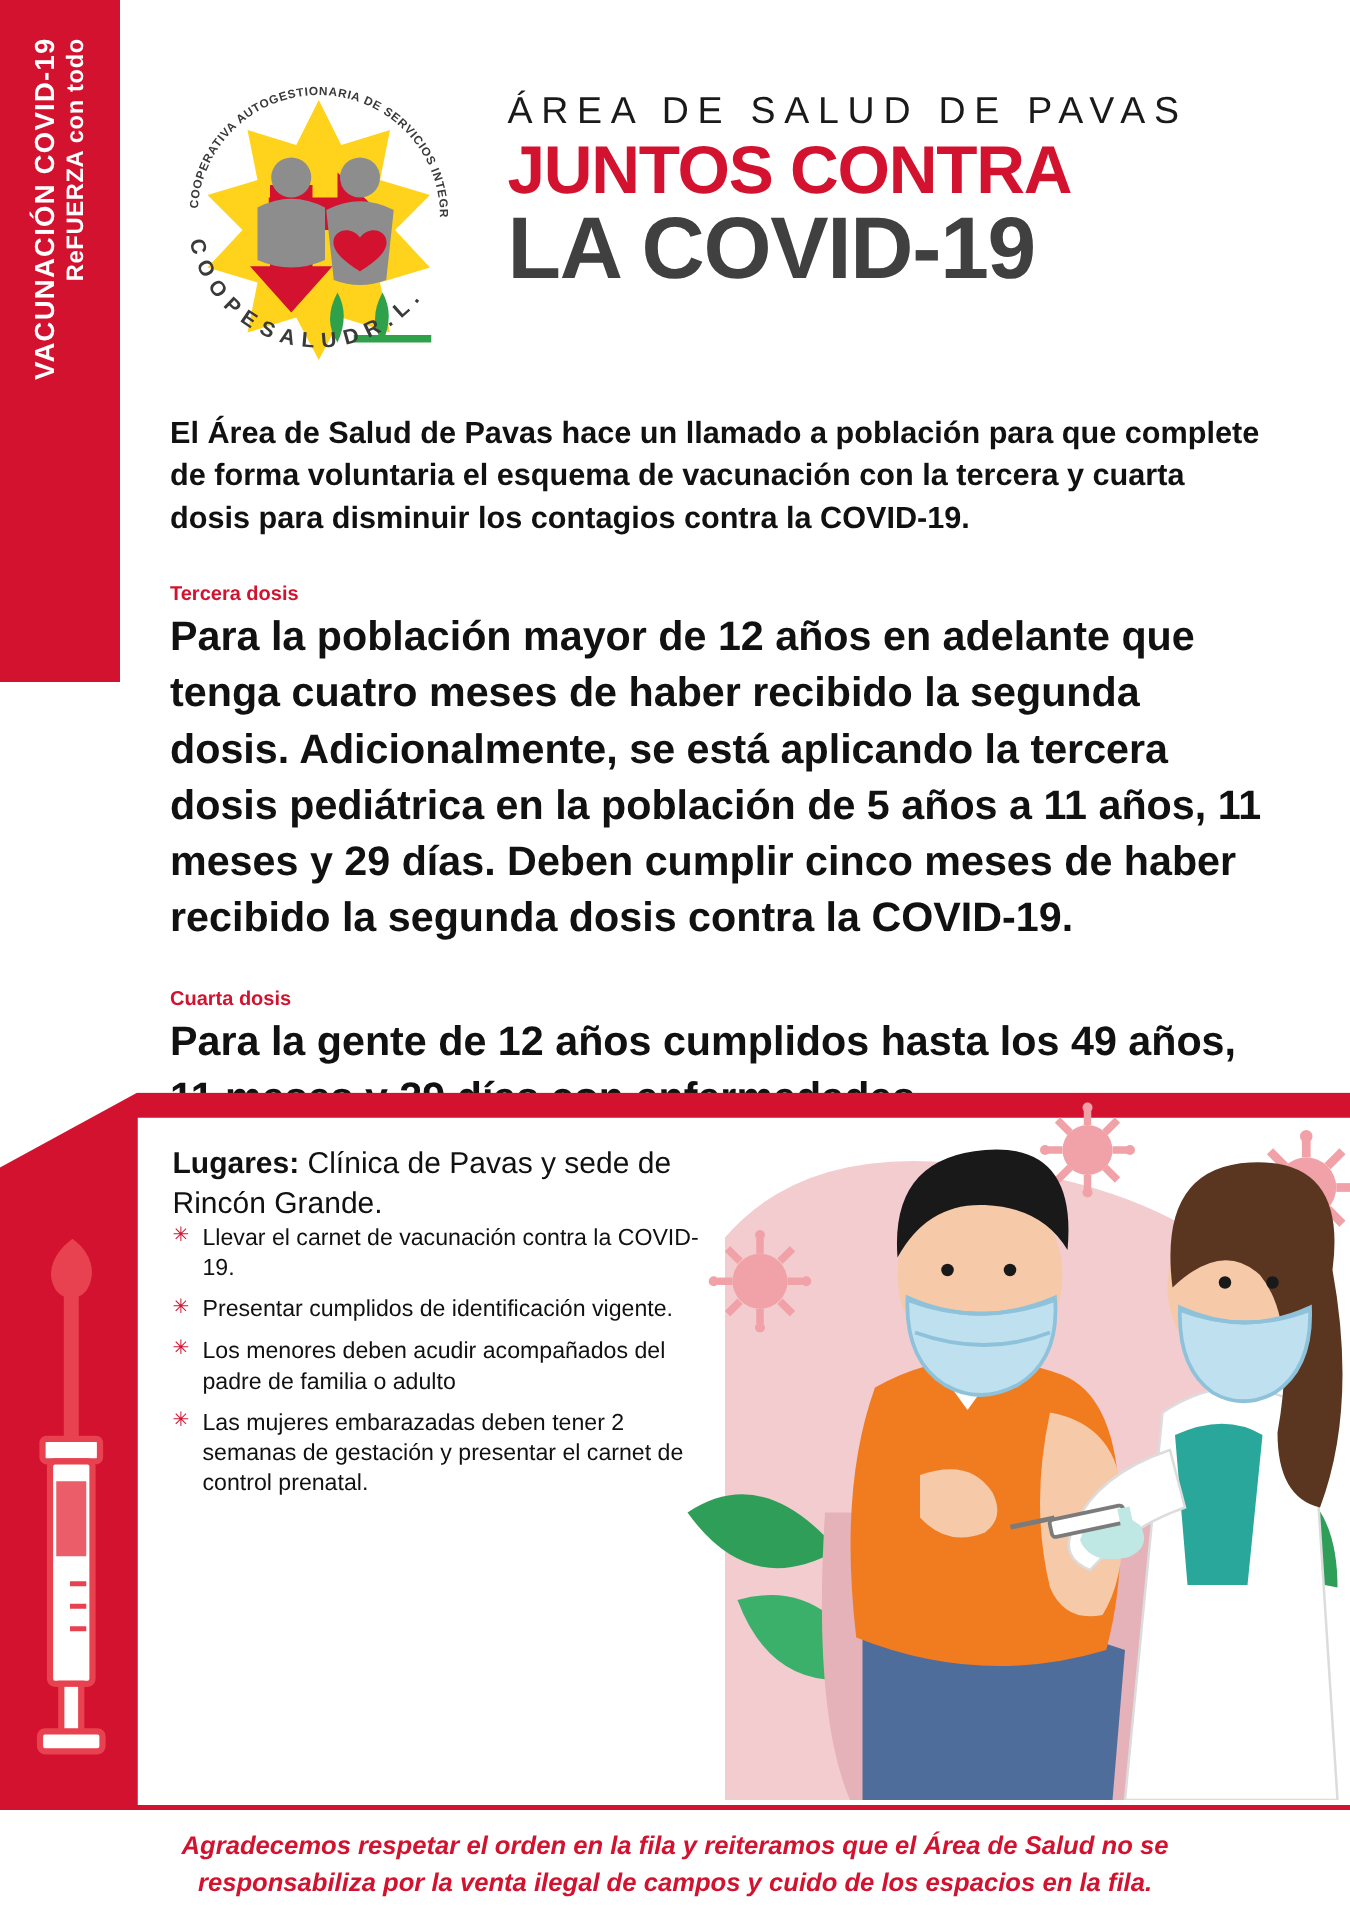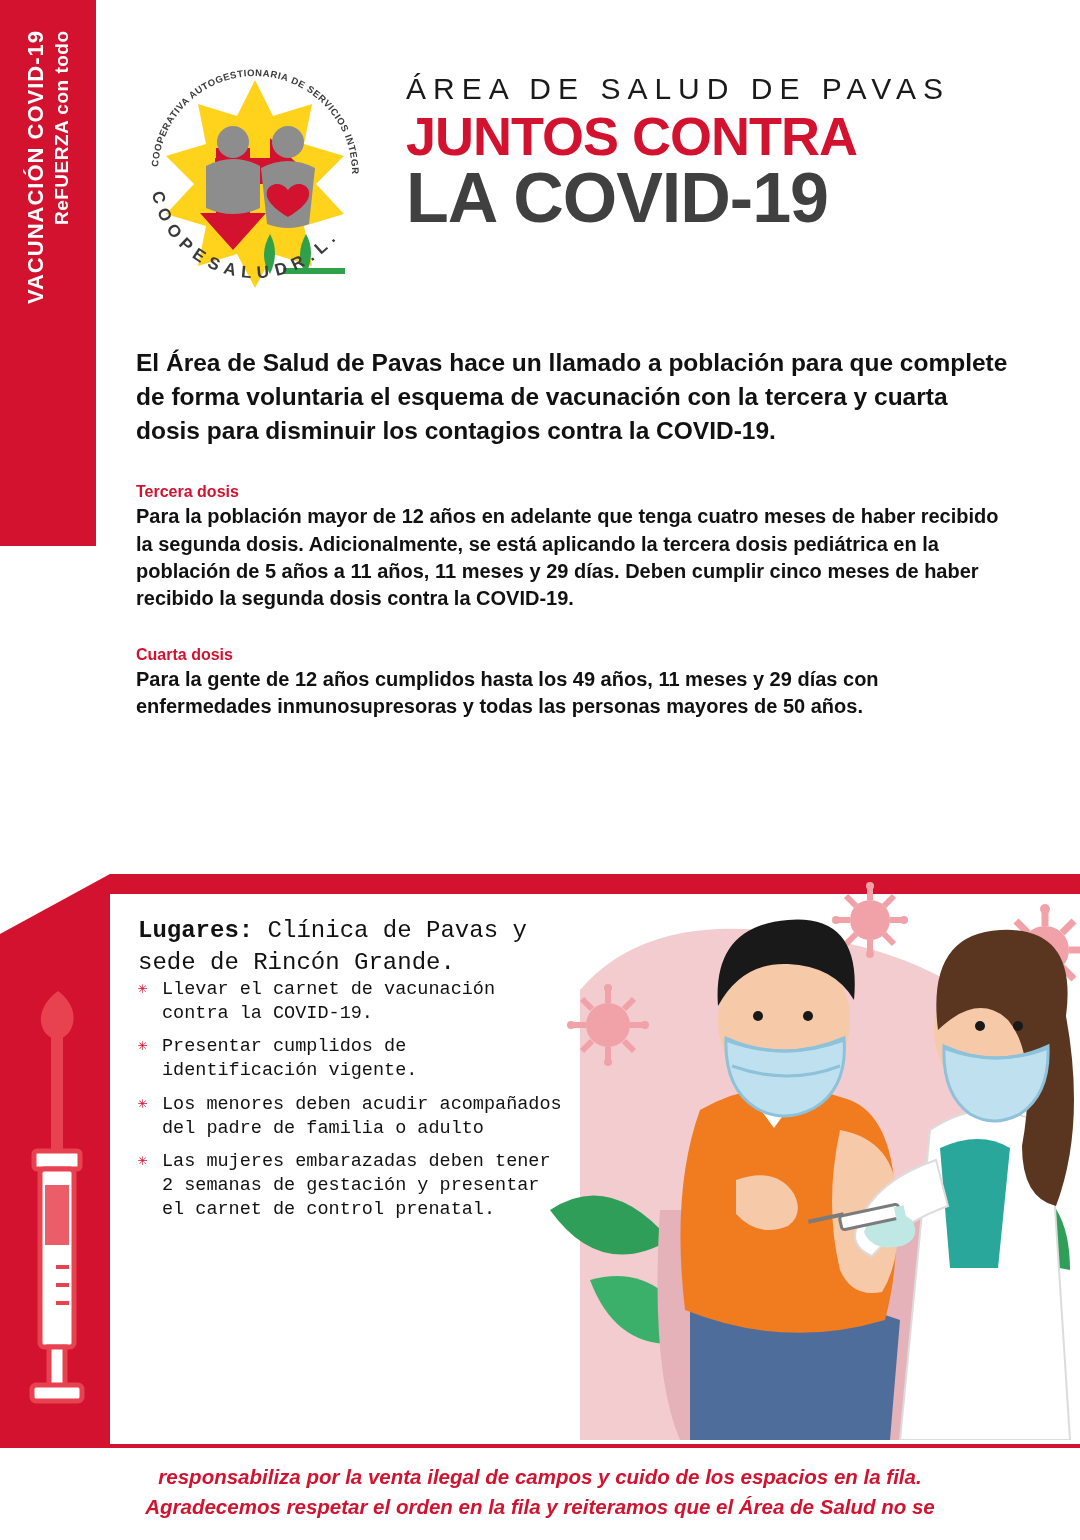--- a/index.html
+++ b/index.html
@@ -61,52 +61,52 @@
     font-size:54px;line-height:0.98;font-weight:bold;color:#d2122e;
     letter-spacing:-1px;margin:0;white-space:nowrap;
   }
   .t2{
     font-size:70px;line-height:1.0;font-weight:bold;color:#404040;
     letter-spacing:-1px;margin:0;white-space:nowrap;
   }
 
   
   .body-copy{
-    position:absolute;left:136px;top:346px;width:880px;
+    position:absolute;left:136px;top:330px;width:880px;
     color:#111;
   }
   .intro{
     font-size:24.5px;line-height:1.38;font-weight:bold;margin:0 0 36px 0;
   }
   .sec-head{
     font-size:16px;font-weight:bold;color:#d2122e;margin:0 0 2px 0;
   }
   .sec-body{
-    font-size:20px;line-height:1.36;font-weight:bold;margin:0 0 34px 0;
+    font-size:33px;line-height:1.36;font-weight:bold;margin:0 0 34px 0;
   }
 
   
   .panel{
     position:absolute;left:0;top:874px;width:1080px;height:570px;
     background:#d2122e;
     clip-path:polygon(0 60px, 110px 0, 1080px 0, 1080px 570px, 0 570px);
   }
   .panel-white{
     position:absolute;left:110px;top:894px;width:970px;height:550px;
     background:#ffffff;
     clip-path:polygon(0 0, 970px 0, 970px 550px, 0 550px);
   }
 
   
   .syringe{
     position:absolute;left:18px;top:985px;width:84px;height:425px;
   }
 
   .panel-text{
-    position:absolute;left:138px;top:915px;width:430px;color:#111;font-family:Liberation Mono, monospace;
+    position:absolute;left:138px;top:915px;width:430px;color:#111;
   }
   .pt-line{font-size:24px;line-height:1.32;margin:0;}
   .pt-line b{font-weight:bold;}
   .req-title{
     font-size:25px;font-weight:bold;color:#111;margin:22px 0 10px 0;
   }
   .req-list{list-style:none;margin:0;padding:0;}
   .req-list li{
     position:relative;padding-left:24px;font-size:18.5px;line-height:1.3;
     margin-bottom:9px;color:#111;
@@ -334,15 +334,15 @@
       <circle cx="440" cy="146" r="5" fill="#191919"></circle>
       <circle cx="478" cy="146" r="5" fill="#191919"></circle>
       <path d="M404,166 q52,24 104,0 q2,48 -28,68 q-26,14 -50,0 q-28,-20 -26,-68 Z" fill="#bfe0ef" stroke="#8ec2da" stroke-width="3"></path>
       <path d="M404,168 q52,20 104,0" stroke="#8ec2da" stroke-width="3" fill="none"></path>
     </g>
   </svg>
 </div>
 
 <div class="footer-rule"></div>
 <div class="footer">
+  <p>Agradecemos respetar el orden en la fila y reiteramos que el Área de Salud no se</p>
   <p>responsabiliza por la venta ilegal de campos y cuido de los espacios en la fila.</p>
-  <p>Agradecemos respetar el orden en la fila y reiteramos que el Área de Salud no se</p>
 </div>
 
 </body></html>

